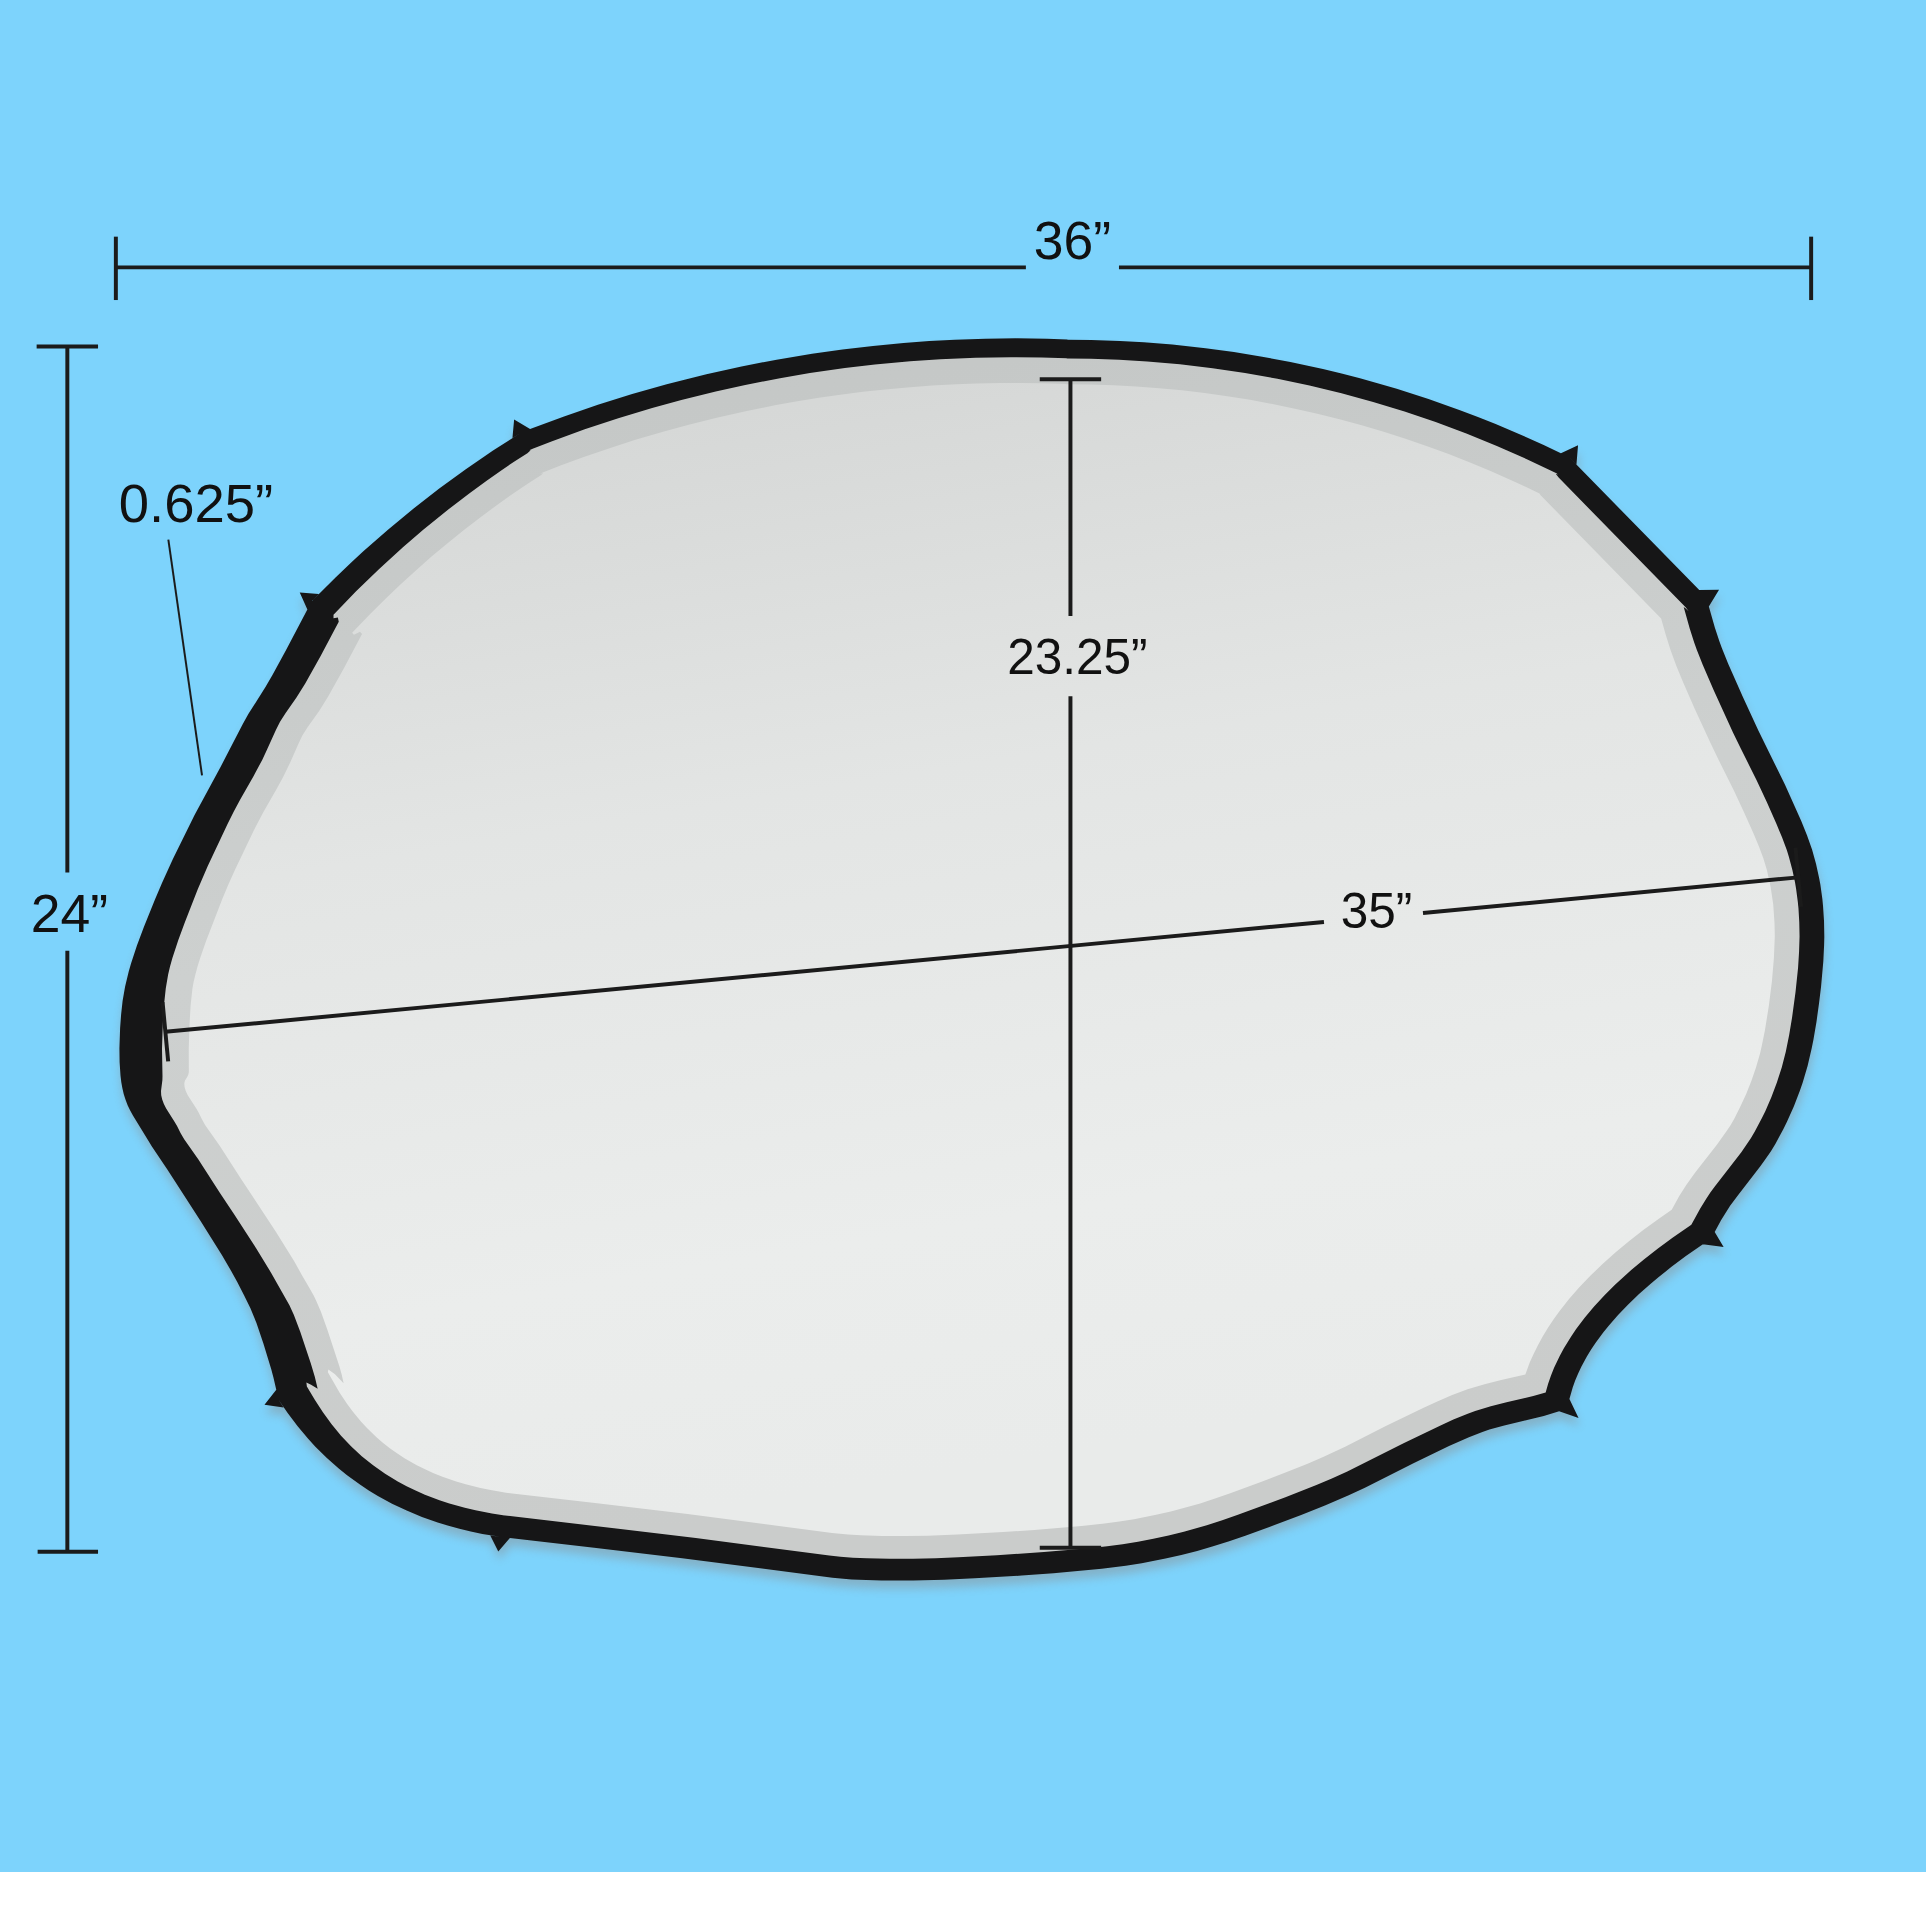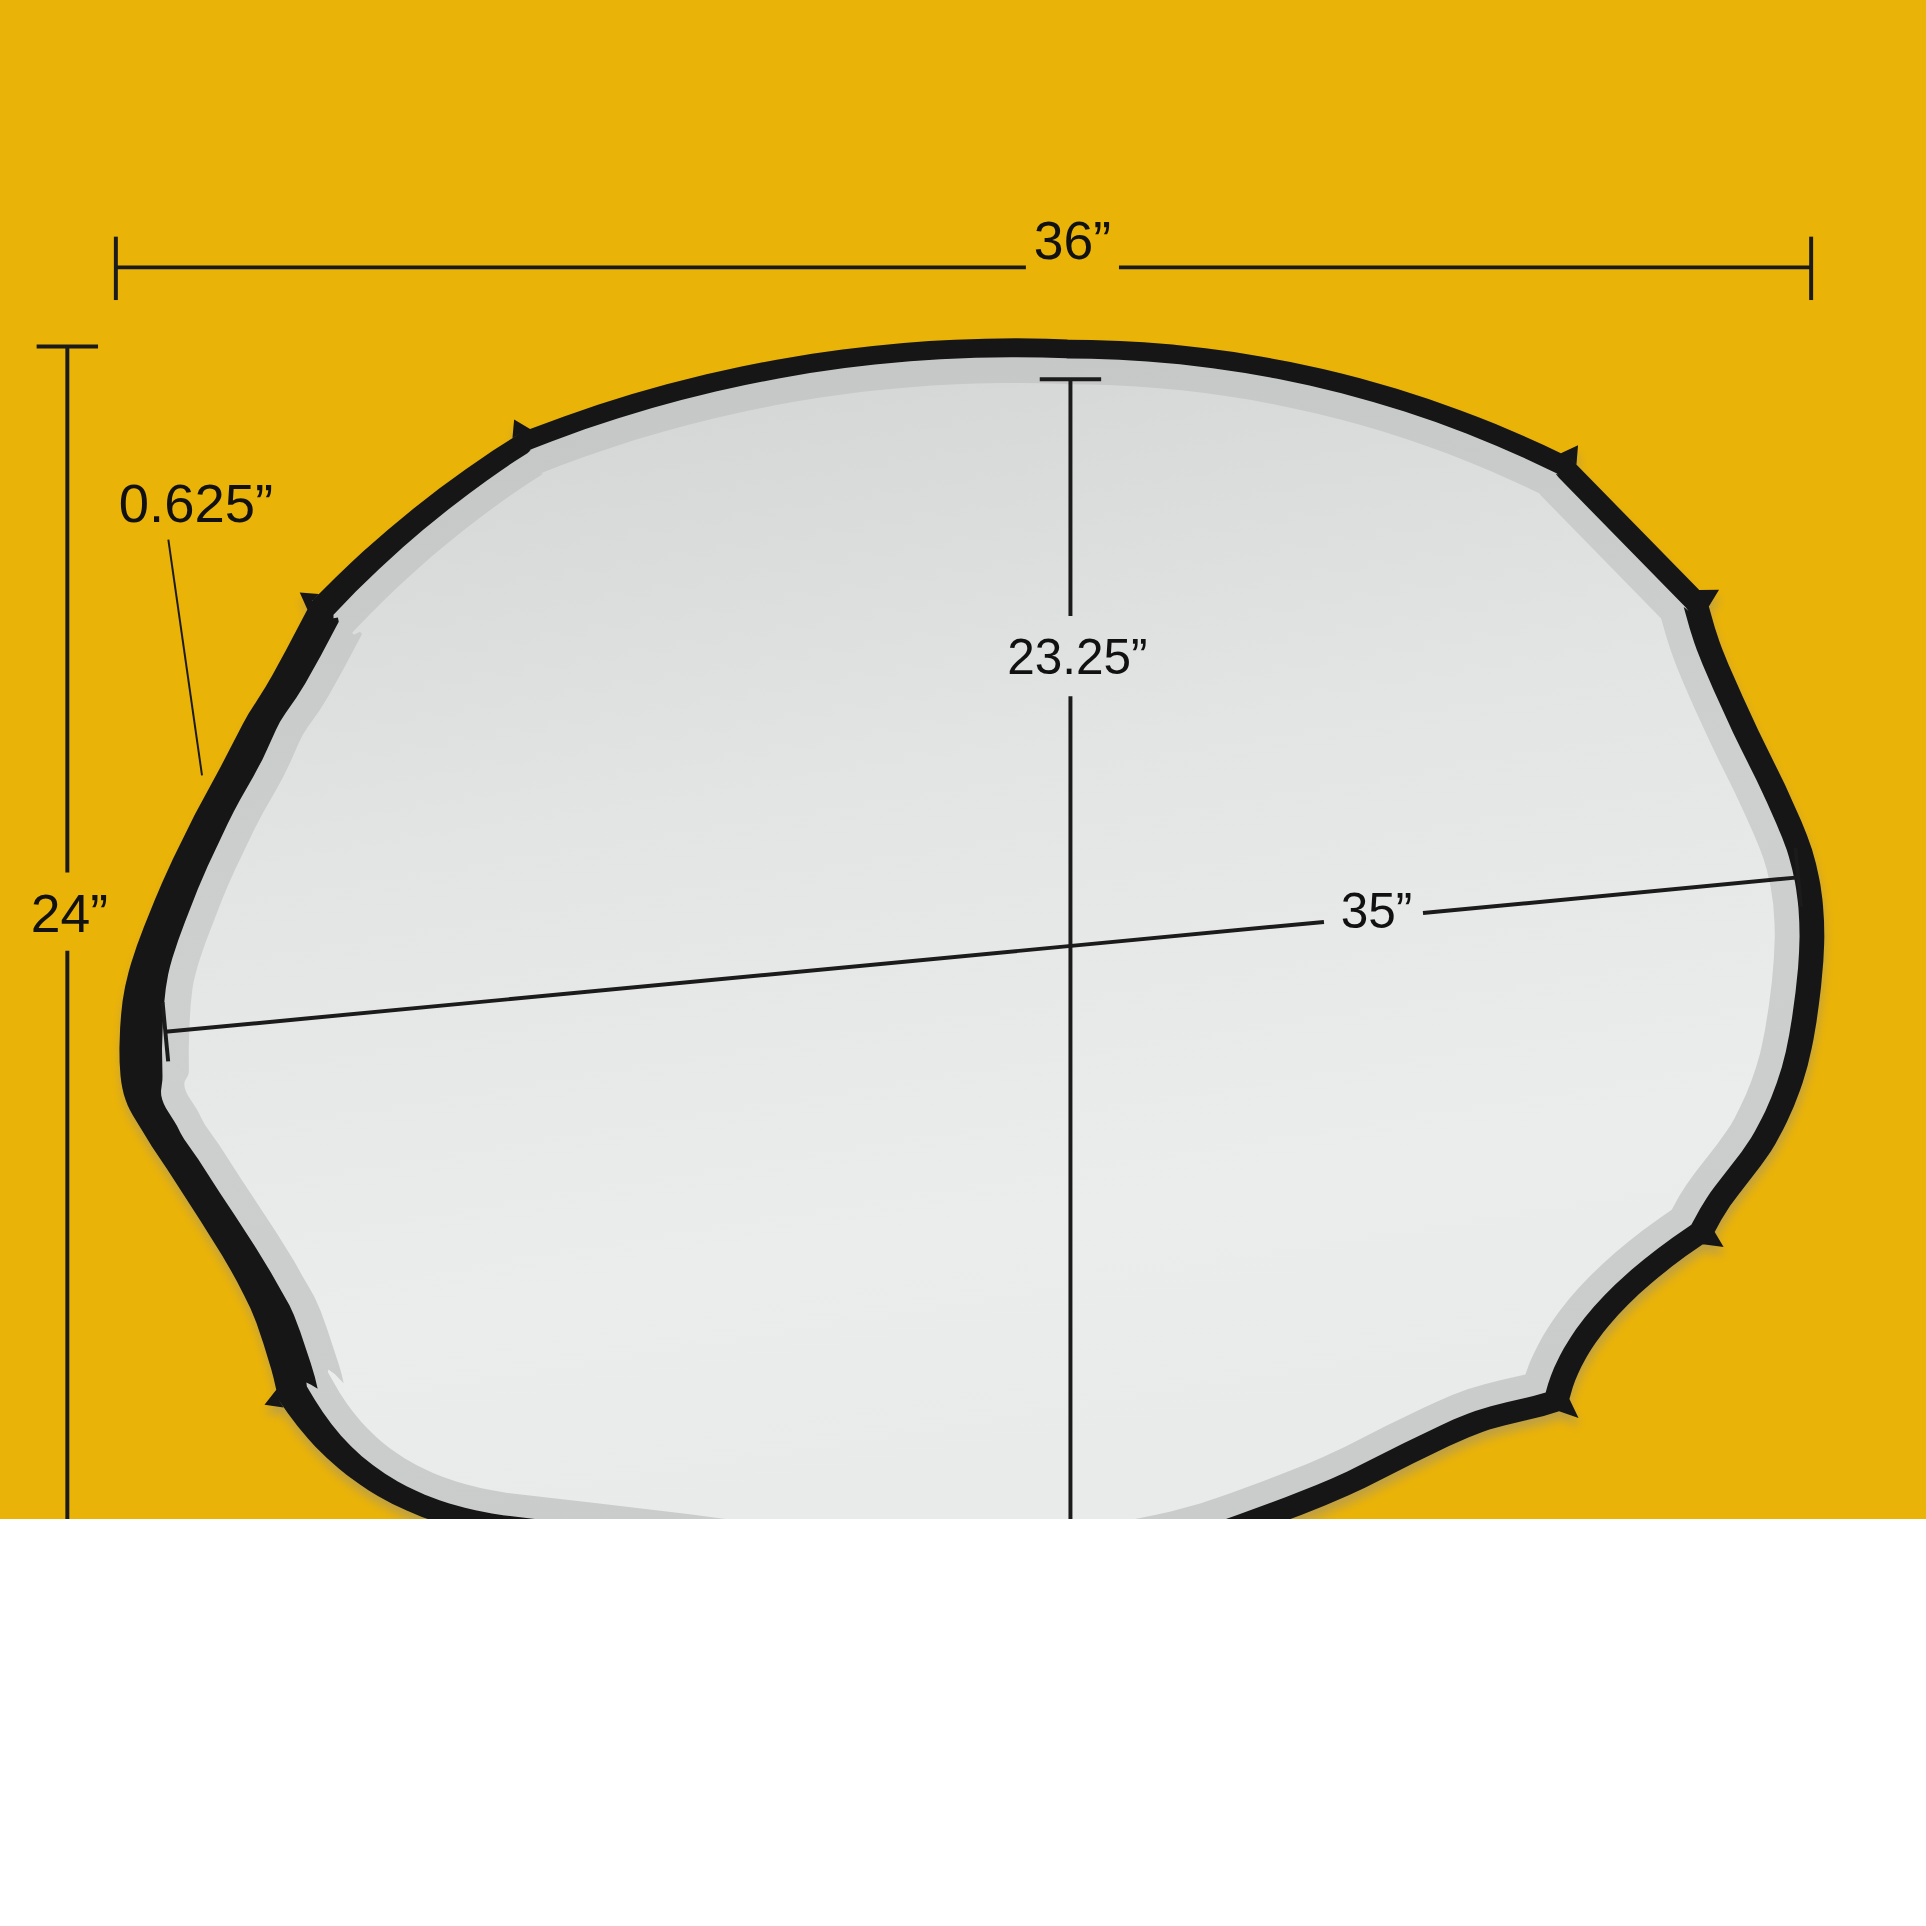--- a/index.html
+++ b/index.html
@@ -1,16 +1,16 @@
 <!DOCTYPE html>
 <html><head>
 <meta charset="utf-8">
 <style>
   html,body{margin:0;padding:0;background:#ffffff;}
-  .page{position:relative;width:1927px;height:1519px;background:#eab308;overflow:hidden;
+  .page{position:relative;width:1927px;height:1872px;background:#7dd3fc;overflow:hidden;
         font-family:"Liberation Sans",sans-serif;}
 </style>
 </head>
 <body>
 <div class="page">
 <svg width="1927" height="1927" viewBox="0 0 1946 1946" xmlns="http://www.w3.org/2000/svg">
   <defs>
     <linearGradient id="faceGrad" x1="0" y1="0" x2="0.22" y2="1">
       <stop offset="0" stop-color="#d2d4d3"></stop>
       <stop offset="0.42" stop-color="#e3e5e4"></stop>

